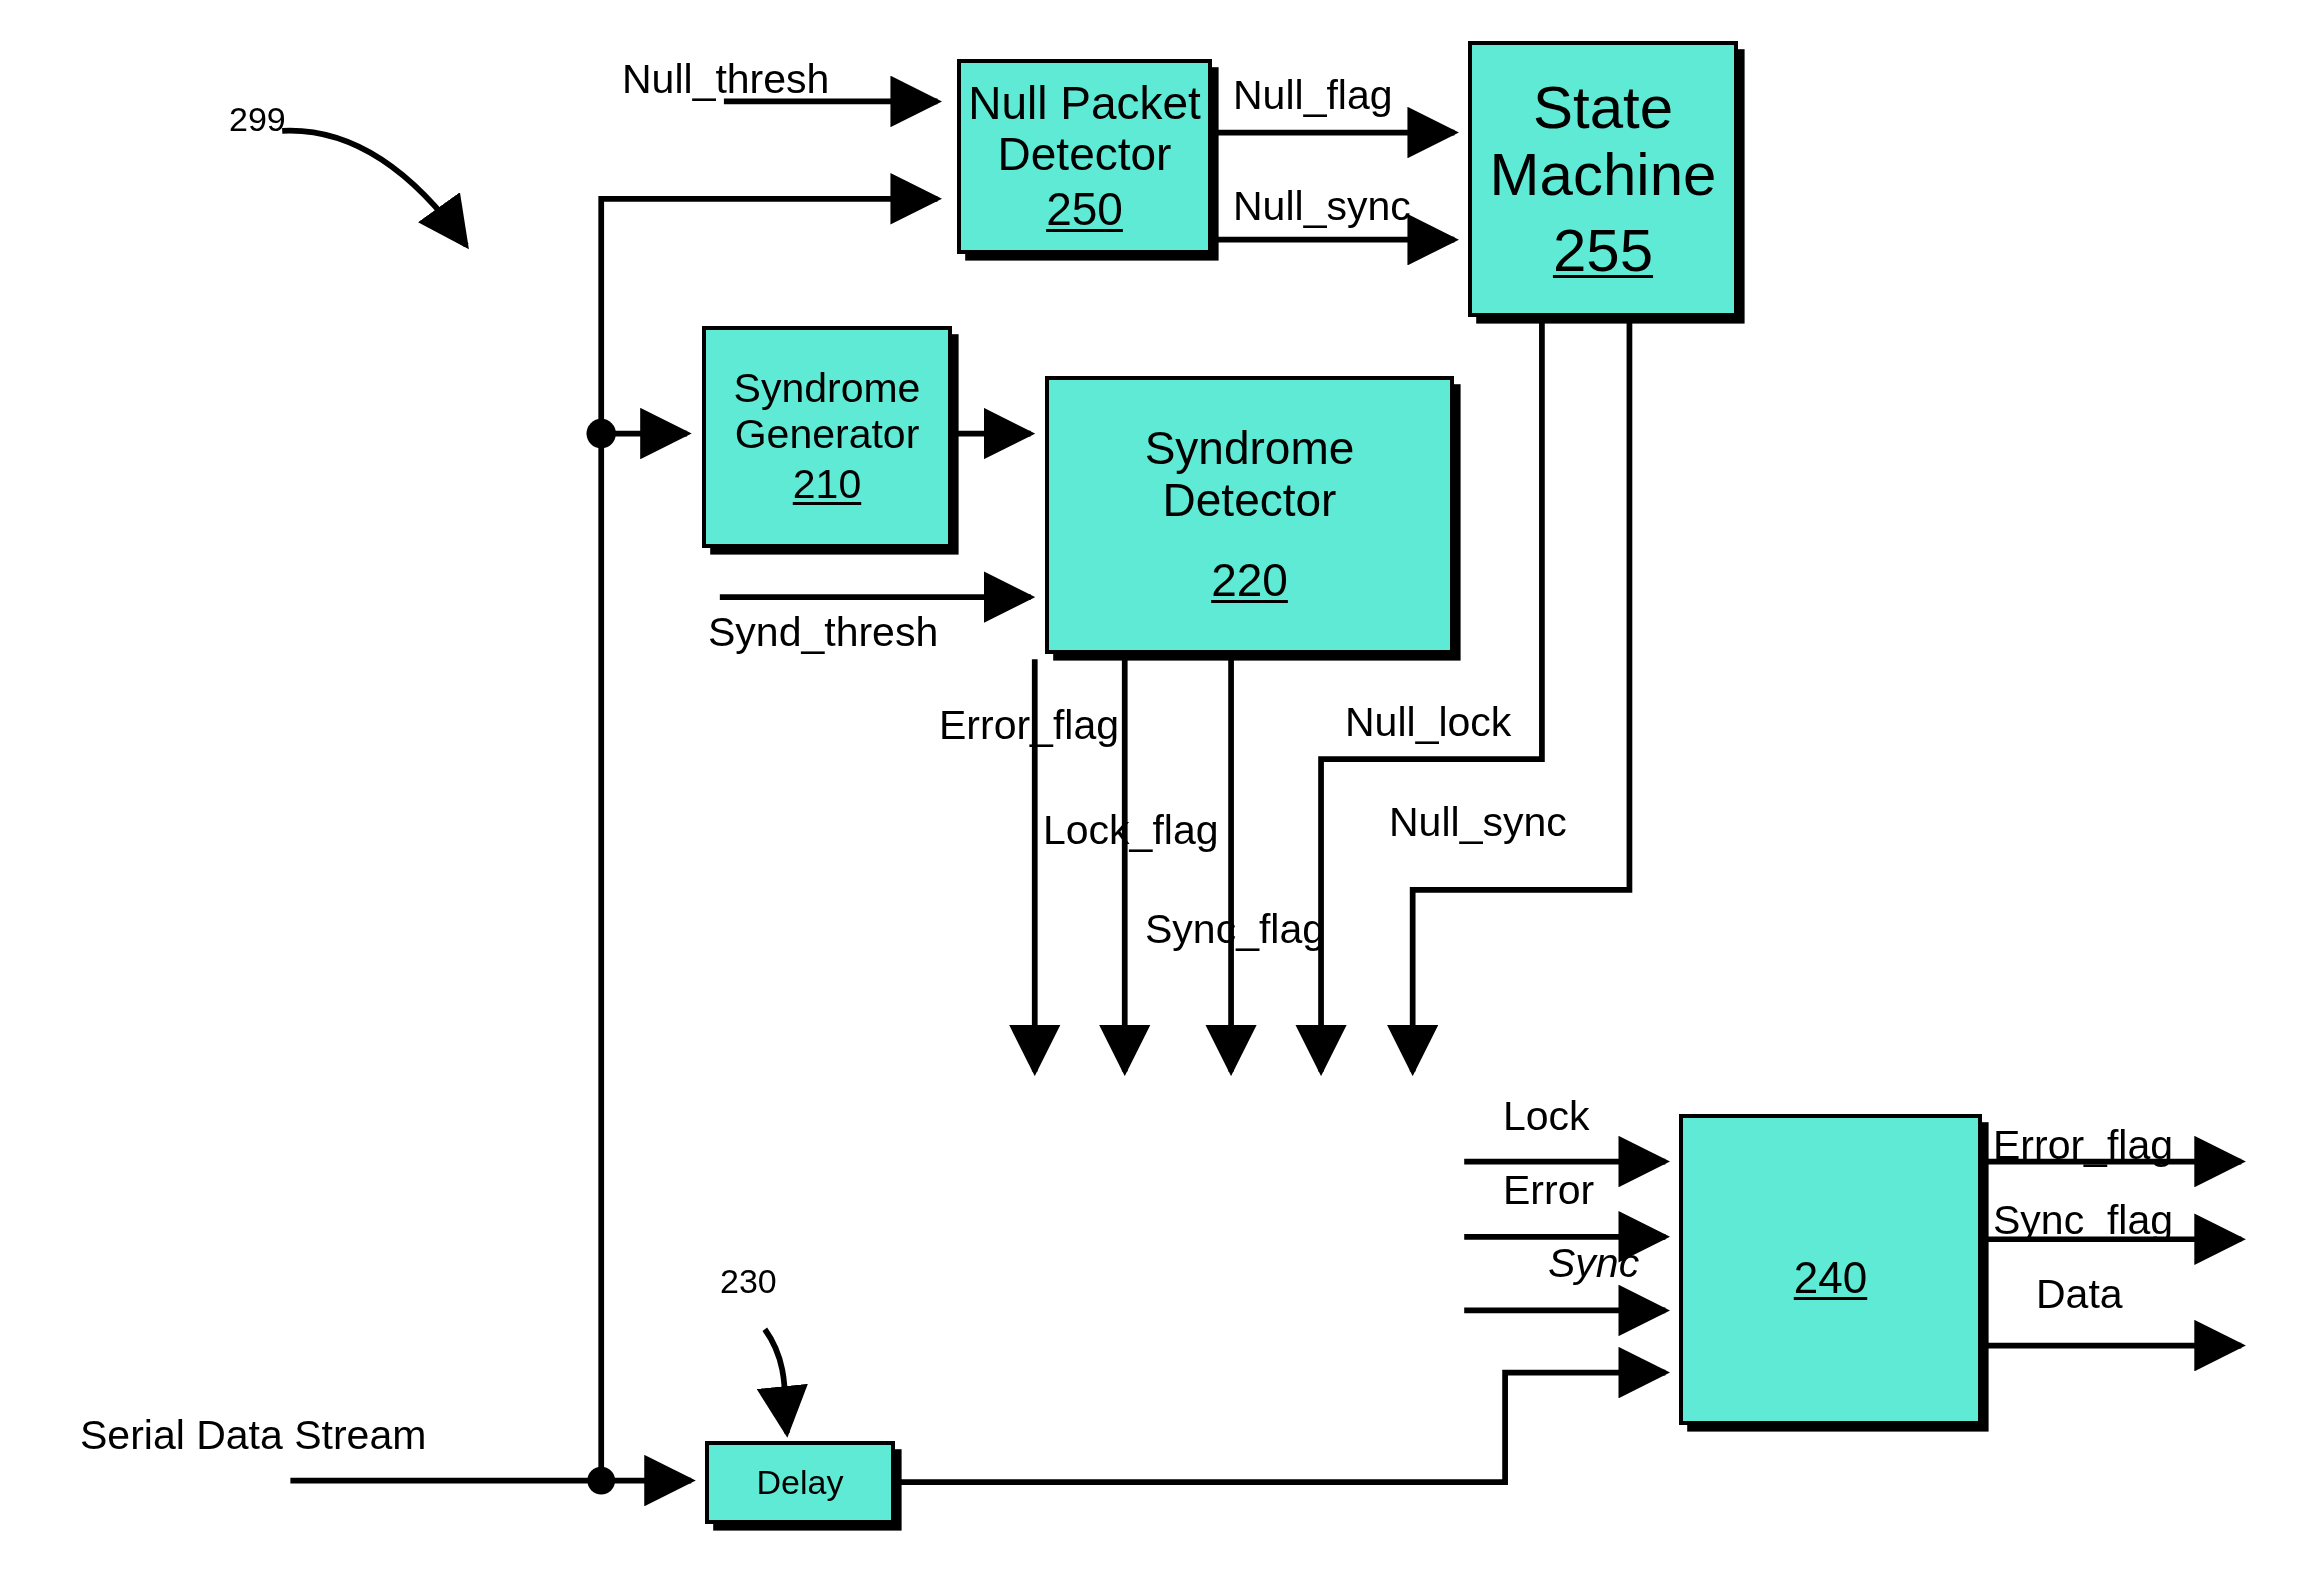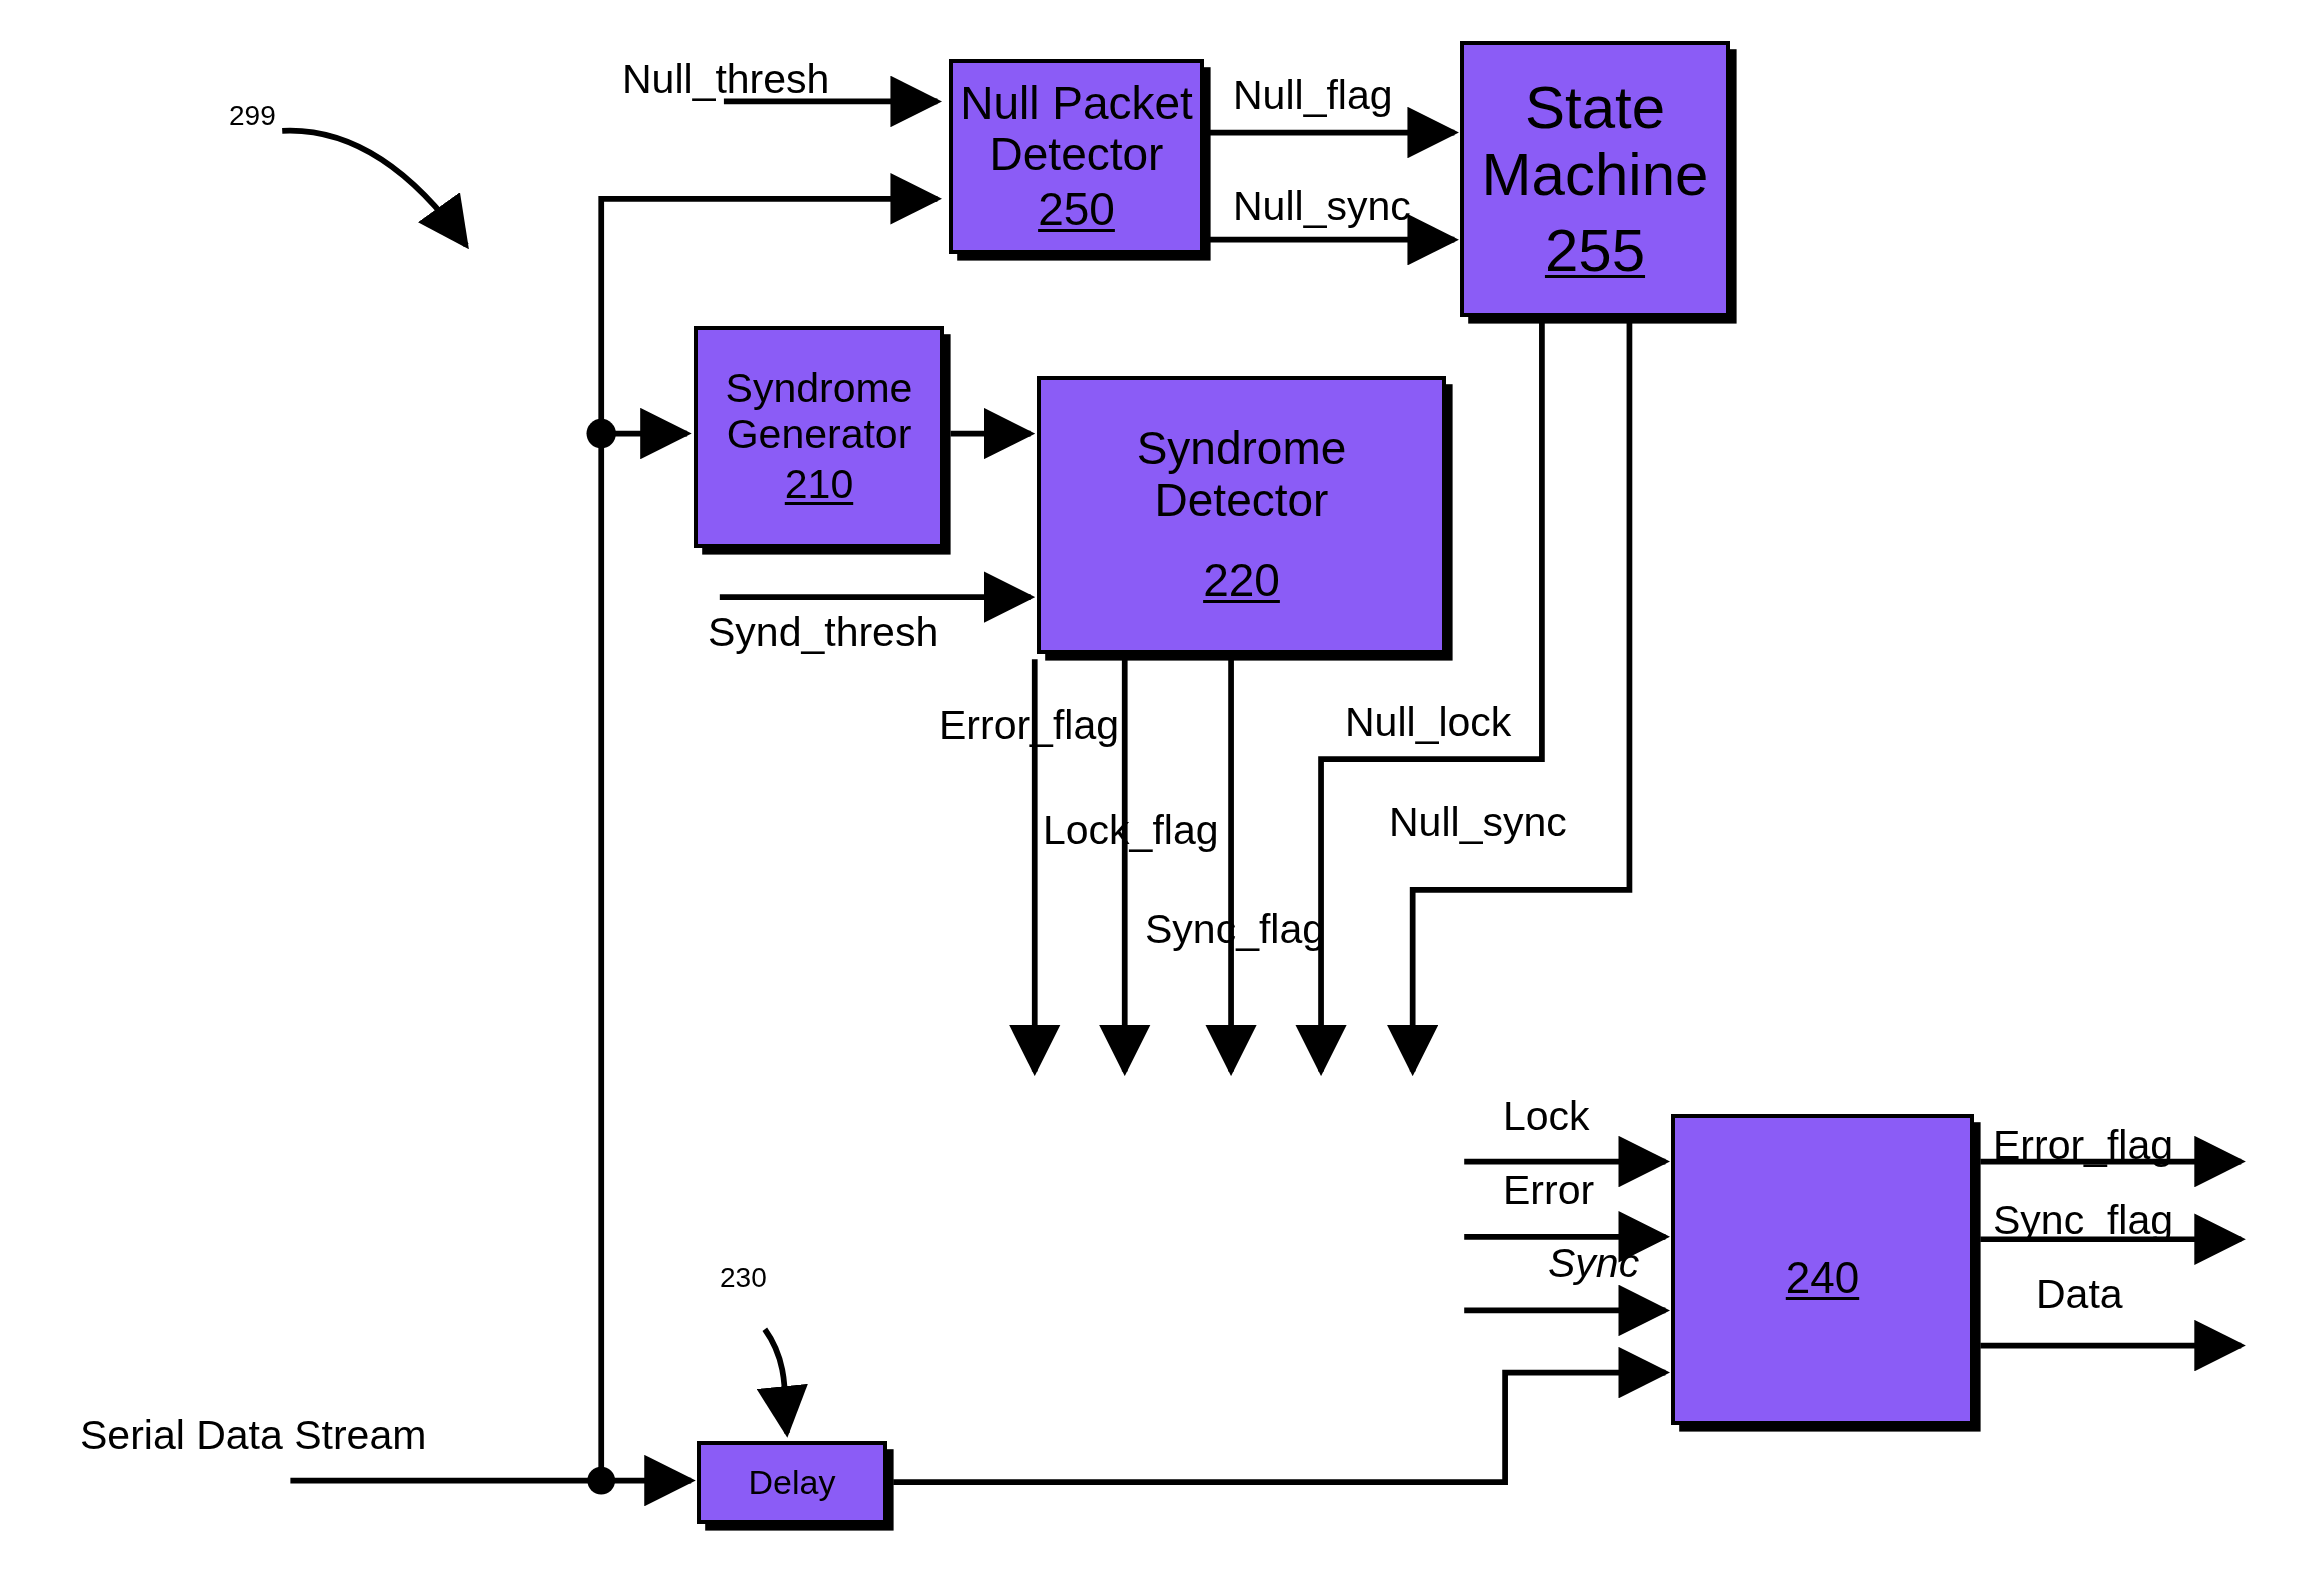--- a/index.html
+++ b/index.html
@@ -22,31 +22,32 @@
     position: absolute;
     left: 0;
     top: 0;
     width: 2319px;
     height: 1582px;
   }
   
   .blk {
     position: absolute;
     box-sizing: border-box;
-    background: #8b5cf6;
+    background: #5eead4;
     border: 4.1px solid #000000;
     box-shadow: 7.4px 7.4px 0 -0.8px #000000;
     display: flex;
     flex-direction: column;
     align-items: center;
     justify-content: center;
     text-align: center;
     color: #000000;
     line-height: 1.12;
     font-family: "Liberation Sans", sans-serif;
+    margin-left: 8px;
   }
   .blk .bl-title {
     display: block;
     white-space: pre-line;
   }
   .blk .bl-num {
     display: block;
     text-decoration: underline;
     text-underline-offset: 4.1px;
     text-decoration-thickness: 3.3px;
@@ -78,21 +79,21 @@
     color: #000000;
     font-family: "Liberation Sans", sans-serif;
     font-size: 41px;
     white-space: nowrap;
     line-height: 1;
   }
   .ref {
     position: absolute;
     color: #000000;
     font-family: "Liberation Sans", sans-serif;
-    font-size: 28px;
+    font-size: 34px;
     white-space: nowrap;
     line-height: 1;
   }
   
   #lbl-null-thresh   { left: 622px;  top: 59px;  }
   #lbl-null-flag     { left: 1233px; top: 75px;  }
   #lbl-null-sync-top { left: 1233px; top: 186px; }
   #lbl-synd-thresh   { left: 708px;  top: 612px; }
   #lbl-error-flag-m  { left: 939px; top: 705px; }
   #lbl-lock-flag     { left: 1043px; top: 810px; }

